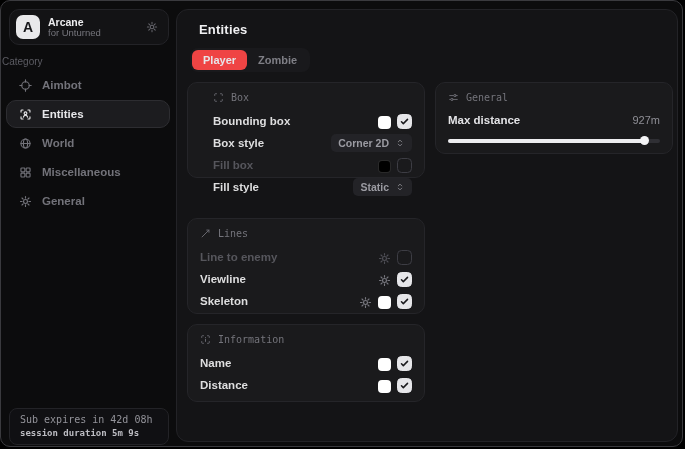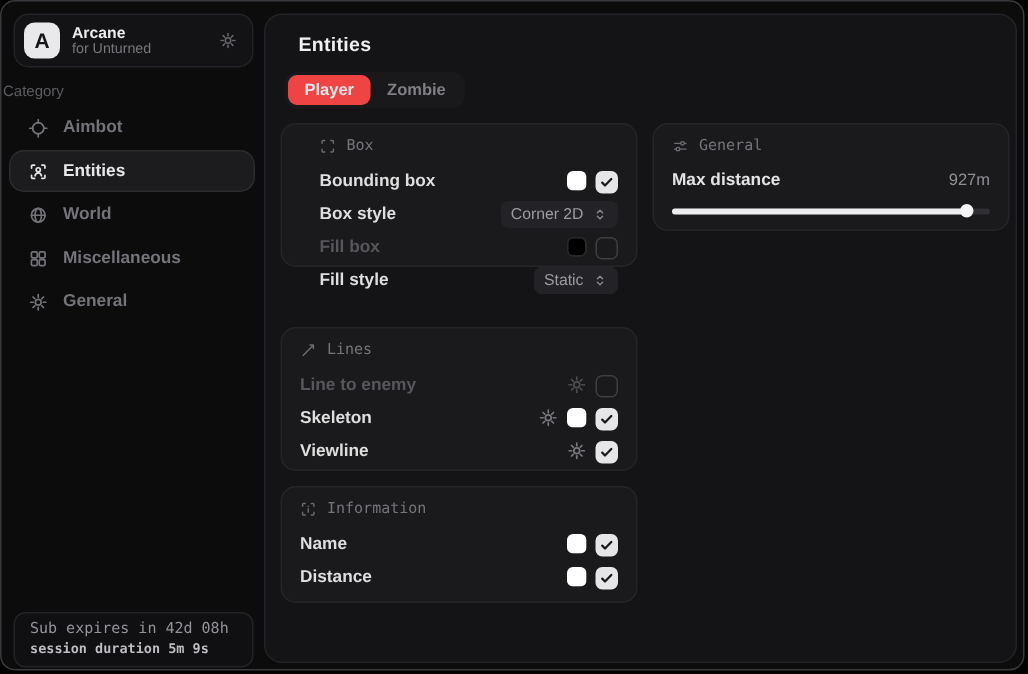--- a/index.html
+++ b/index.html
@@ -52,21 +52,21 @@
   .card-info  { left:10px;  top:314px; width:238px; height:78px; }
   .card-gen   { left:258px; top:72px;  width:238px; height:72px; }
 
   .card-header { display:flex; align-items:center; gap:7px; color:#74747b;
     font-family:"DejaVu Sans Mono", monospace; font-size:10px; margin-bottom:7px; }
   .card-header .hicon { display:flex; color:#6b6b72; }
 
   .row { height:22px; display:flex; align-items:center; }
   .row-label { font-size:11.5px; font-weight:600; color:#dededf; }
   .row.dim .row-label { color:#56565c; }
-  .controls { margin-left:auto; display:flex; align-items:flex-start; gap:6px; }
+  .controls { margin-left:auto; display:flex; align-items:flex-end; gap:6px;font-weight:bold; }
 
   .swatch { width:13px; height:13px; border-radius:4px; border:1px solid rgba(255,255,255,.16); cursor:pointer; }
   .checkbox { width:15px; height:15px; border-radius:4.5px; border:1.5px solid #3d3d44;
     background:transparent; display:flex; align-items:center; justify-content:center; cursor:pointer; }
   .checkbox svg { display:none; }
   .checkbox.on { background:#e6e6e9; border-color:#e6e6e9; }
   .checkbox.on svg { display:block; }
 
   .dropdown { display:flex; align-items:center; gap:6px; background:#232327;
     border-radius:5px; padding:3px 7px; cursor:pointer; }
@@ -259,46 +259,46 @@
                 <path d="M8 1.8v2M8 12.2v2M1.8 8h2M12.2 8h2M3.7 3.7l1.4 1.4M10.9 10.9l1.4 1.4M12.3 3.7l-1.4 1.4M5.1 10.9l-1.4 1.4"></path>
               </svg>
           </span>
           <span class="checkbox">
             
           </span>
         </span>
       </div>
 
       <div class="row">
-        <span class="row-label">Skeleton</span>
+        <span class="row-label">Viewline</span>
         <span class="controls">
           <span class="gear-btn">
             <svg class="i" width="13" height="13" viewBox="0 0 16 16">
                 <circle cx="8" cy="8" r="2.4"></circle>
                 <path d="M8 1.8v2M8 12.2v2M1.8 8h2M12.2 8h2M3.7 3.7l1.4 1.4M10.9 10.9l1.4 1.4M12.3 3.7l-1.4 1.4M5.1 10.9l-1.4 1.4"></path>
               </svg>
           </span>
-          <span class="swatch" style="background: rgb(255, 255, 255);"></span>
-          <span class="checkbox on">
-            <svg class="check" width="11" height="11" viewBox="0 0 16 16">
-                <path d="M3.6 8.4l2.7 2.7 6.1-6.2"></path>
-              </svg>
-          </span>
-        </span>
-      </div>
-
-      <div class="row">
-        <span class="row-label">Viewline</span>
+          <span class="checkbox on">
+            <svg class="check" width="11" height="11" viewBox="0 0 16 16">
+                <path d="M3.6 8.4l2.7 2.7 6.1-6.2"></path>
+              </svg>
+          </span>
+        </span>
+      </div>
+
+      <div class="row">
+        <span class="row-label">Skeleton</span>
         <span class="controls">
           <span class="gear-btn">
             <svg class="i" width="13" height="13" viewBox="0 0 16 16">
                 <circle cx="8" cy="8" r="2.4"></circle>
                 <path d="M8 1.8v2M8 12.2v2M1.8 8h2M12.2 8h2M3.7 3.7l1.4 1.4M10.9 10.9l1.4 1.4M12.3 3.7l-1.4 1.4M5.1 10.9l-1.4 1.4"></path>
               </svg>
           </span>
+          <span class="swatch" style="background: rgb(255, 255, 255);"></span>
           <span class="checkbox on">
             <svg class="check" width="11" height="11" viewBox="0 0 16 16">
                 <path d="M3.6 8.4l2.7 2.7 6.1-6.2"></path>
               </svg>
           </span>
         </span>
       </div>
     </div>
 
     <div class="card card-info">

